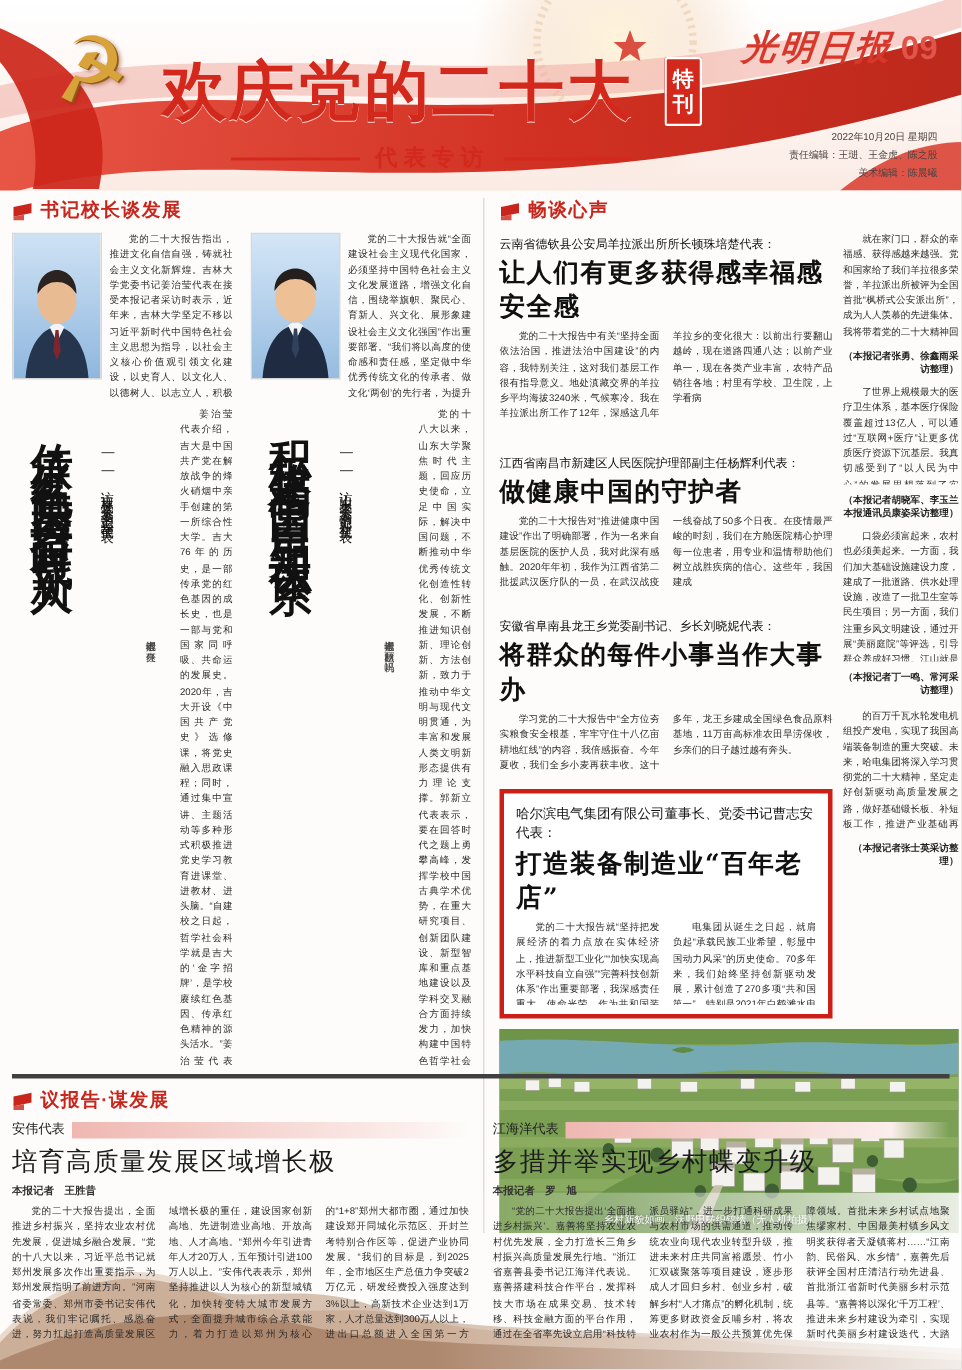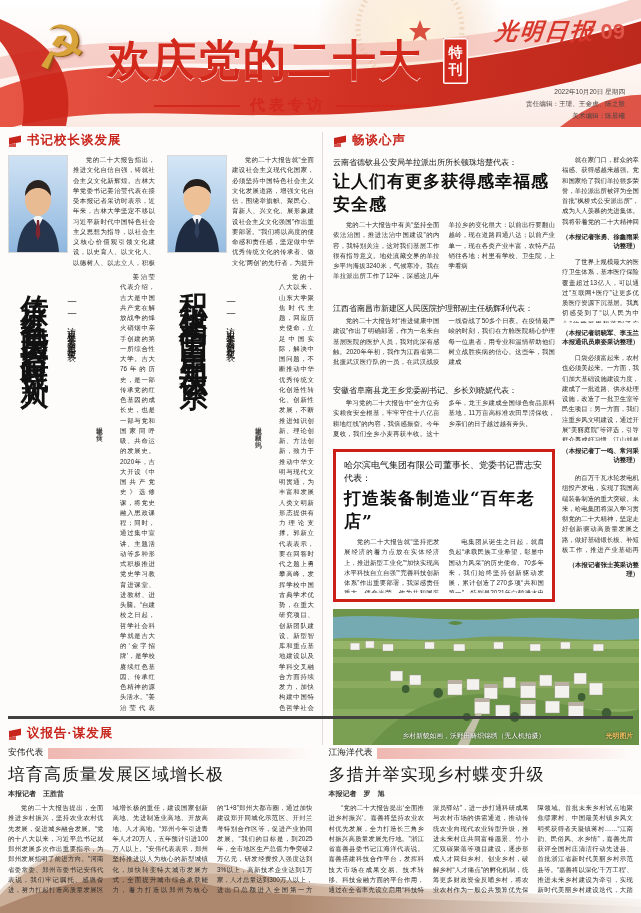--- a/index.html
+++ b/index.html
@@ -214,26 +214,28 @@
         <div class="r-main">
           <div class="r-article">
             <div class="r-kicker">云南省德钦县公安局羊拉派出所所长顿珠培楚代表：</div>
             <div class="r-headline">让人们有更多获得感幸福感安全感</div>
             <div class="bt cols2" style="height:76px">
                 <p>党的二十大报告中有关“坚持全面依法治国，推进法治中国建设”的内容，我特别关注，这对我们基层工作很有指导意义。地处滇藏交界的羊拉乡平均海拔3240米，气候寒冷。我在羊拉派出所工作了12年，深感这几年羊拉乡的变化很大：以前出行要翻山越岭，现在道路四通八达；以前产业单一，现在各类产业丰富，农特产品销往各地；村里有学校、卫生院，上学看病</p>
               </div>
           </div>
           <div class="r-article">
             <div class="r-kicker">江西省南昌市新建区人民医院护理部副主任杨辉利代表：</div>
+            <div class="r-headline">做健康中国的守护者</div>
             <div class="bt cols2" style="height:62px">
                 <p>党的二十大报告对“推进健康中国建设”作出了明确部署，作为一名来自基层医院的医护人员，我对此深有感触。2020年年初，我作为江西省第二批援武汉医疗队的一员，在武汉战疫一线奋战了50多个日夜。在疫情最严峻的时刻，我们在方舱医院精心护理每一位患者，用专业和温情帮助他们树立战胜疾病的信心。这些年，我国建成</p>
               </div>
           </div>
           <div class="r-article">
             <div class="r-kicker">安徽省阜南县龙王乡党委副书记、乡长刘晓妮代表：</div>
+            <div class="r-headline">将群众的每件小事当作大事办</div>
             <div class="bt cols2" style="height:44px">
                 <p>学习党的二十大报告中“全方位夯实粮食安全根基，牢牢守住十八亿亩耕地红线”的内容，我倍感振奋。今年夏收，我们全乡小麦再获丰收。这十多年，龙王乡建成全国绿色食品原料基地，11万亩高标准农田旱涝保收，乡亲们的日子越过越有奔头。</p>
               </div>
           </div>
           <div class="r-box">
             <div class="r-kicker" style="font-size:9px">哈尔滨电气集团有限公司董事长、党委书记曹志安代表：</div>
             <div class="r-headline">打造装备制造业“百年老店”</div>
             <div style="display:flex;gap:9px">
               <div class="bt" style="flex:1;height:56px">
                   <p>党的二十大报告就“坚持把发展经济的着力点放在实体经济上，推进新型工业化”“加快实现高水平科技自立自强”“完善科技创新体系”作出重要部署，我深感责任重大、使命光荣。作为共和国装备制造业的“长子”，哈</p>

